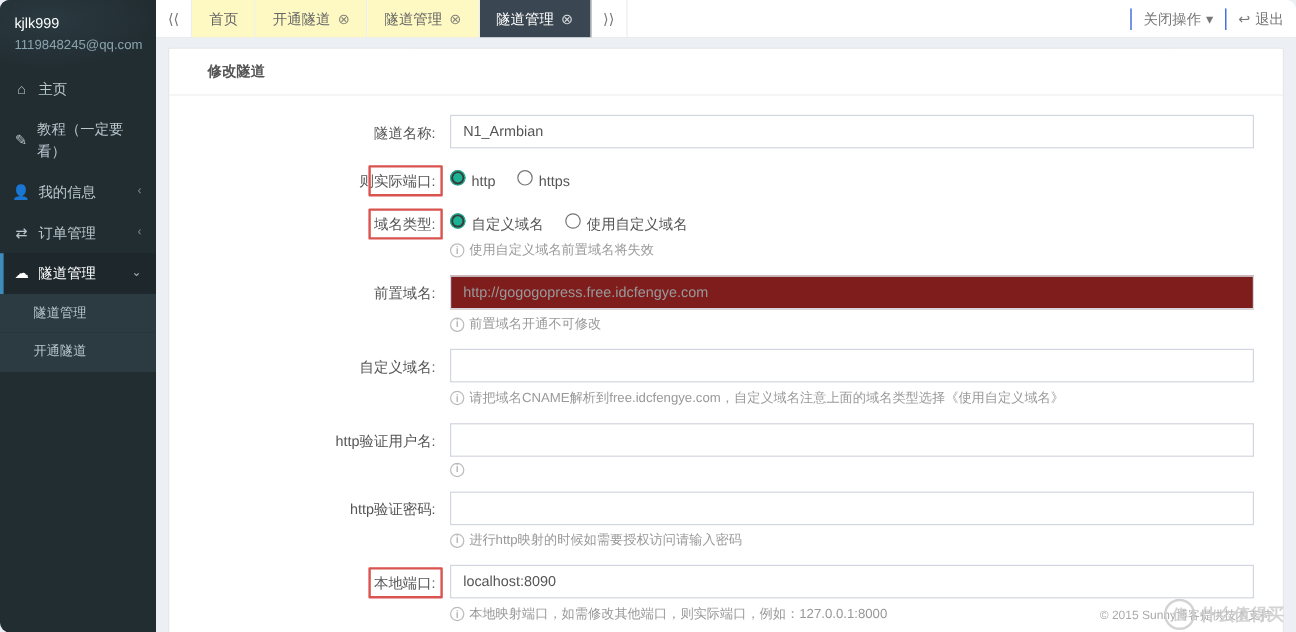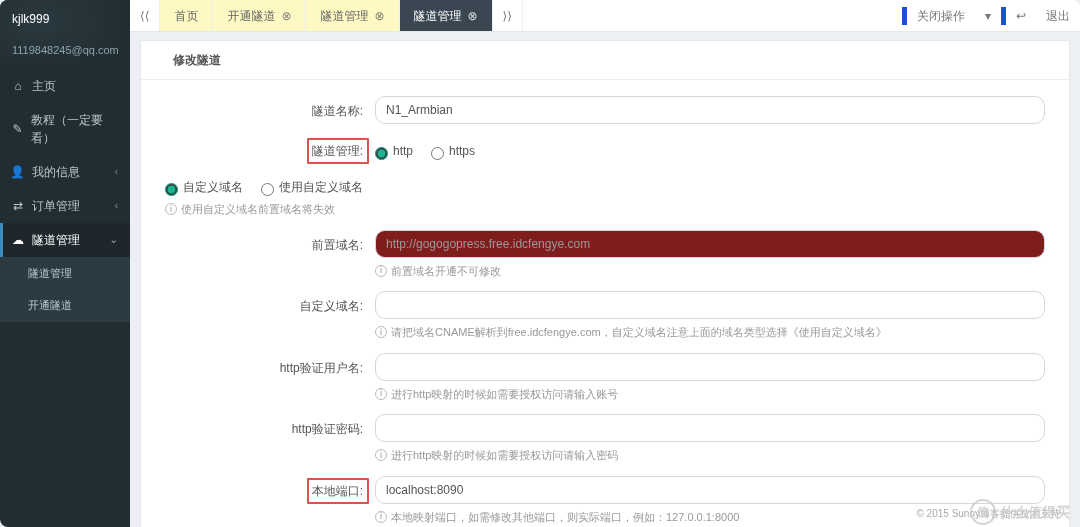--- a/index.html
+++ b/index.html
@@ -4,53 +4,53 @@
 <style>
 *{box-sizing:border-box;margin:0;padding:0}
 html,body{height:100%}
 body{font:12px/1.5 "Microsoft YaHei","Helvetica Neue",Arial,sans-serif;color:#555;background:#ecf0f5;overflow:hidden}
 .app{display:flex;height:527px;width:1080px;position:relative;border-radius:8px;overflow:hidden}
 
 
 .sidebar{width:130px;background:#222d32;color:#b8c7ce;display:flex;flex-direction:column;font-size:12px}
 .user-panel{padding:10px 10px 10px 12px;background:radial-gradient(ellipse at 30% 30%,#2a3a40 0%,#222d32 70%)}
 .user-panel .name{color:#fff;font-size:12px}
-.user-panel .mail{color:#8aa4ae;font-size:11px;margin-top:14px}
+.user-panel .mail{color:#8aa4ae;font-size:11px;margin-top:2px}
 .menu{list-style:none}
 .menu li{display:flex;align-items:center;padding:8px 12px;cursor:pointer;gap:8px;color:#b8c7ce}
 .menu li.active{background:#1e282c;color:#fff;border-left:3px solid #3c8dbc;padding-left:9px}
 .menu li.sub{padding-left:28px;background:#2c3b41;font-size:11px}
 .menu li.sub.first{padding-top:8px}
 .menu .caret{margin-left:auto;font-size:10px;opacity:.6}
 .ic{width:12px;display:inline-flex;justify-content:center;font-size:12px}
 
 
 .main{flex:1;display:flex;flex-direction:column;min-width:0}
 .topbar{height:32px;background:#fff;border-bottom:1px solid #e4e8ea;display:flex;align-items:stretch;font-size:12px}
 .tb-btn{display:flex;align-items:center;justify-content:center;padding:0 10px;border-right:1px solid #eceeef;color:#777;cursor:pointer}
 .tab{display:flex;align-items:center;padding:0 14px;border-right:1px solid #eceeef;color:#666;background:#fef9c3;cursor:pointer;gap:6px}
 .tab.active{background:#3a4651;color:#fff}
 .tab .x{font-size:12px;opacity:.8}
 .tb-spacer{flex:1}
 .tb-right{display:flex;align-items:center}
-.tb-right .tb-btn{border-left:5px solid #1d4ed8;border-right:none;gap:20px}
+.tb-right .tb-btn{border-left:1px solid #1d4ed8;border-right:none;gap:4px}
 
 
 .content{flex:1;overflow:auto;padding:8px 10px}
 .panel{background:#fff;border:1px solid #e7e7e7;border-radius:2px}
 .panel-h{padding:10px 32px;border-bottom:1px solid #eee;font-weight:bold;color:#555}
 .panel-b{padding:16px 24px 18px}
 .frow{display:flex;align-items:flex-start;margin-bottom:12px}
 .flabel{width:210px;text-align:right;padding-right:12px;padding-top:6px;color:#555;position:relative}
 .flabel.mark::before{content:"";position:absolute;right:6px;top:2px;width:58px;height:22px;border:2px solid #d9534f;border-radius:1px;pointer-events:none}
 .fctrl{flex:1;min-width:0}
-.inp{width:100%;height:28px;padding:4px 10px;border:1px solid #d2d6de;border-radius:10px;font:inherit;color:#555;background:#fff}
+.inp{width:100%;height:28px;padding:4px 10px;border:1px solid #d2d6de;border-radius:0;font:inherit;color:#555;background:#fff}
 .inp[disabled]{background:#7f1d1d;color:#999}
 .radio-row{display:flex;align-items:center;gap:18px;padding-top:6px}
-.radio-row label{display:flex;align-items:flex-end;gap:5px;cursor:pointer;color:#555}
+.radio-row label{display:flex;align-items:flex-start;gap:5px;cursor:pointer;color:#555}
 .help{display:flex;align-items:center;gap:4px;color:#999;font-size:11px;margin-top:5px}
 .help .ico{display:inline-flex;width:12px;height:12px;border:1px solid #bbb;border-radius:50%;align-items:center;justify-content:center;font-size:9px;color:#bbb;font-style:normal;font-weight:bold}
 input[type=radio]{accent-color:#1ab394}
 .footer{position:absolute;right:20px;bottom:6px;font-size:10px;color:#aaa}
 .watermark{position:absolute;right:10px;bottom:2px;font-size:14px;font-weight:bold;color:#ccc;opacity:.85;display:flex;align-items:center;gap:4px;pointer-events:none}
 .watermark .badge{width:26px;height:26px;border:2px solid #ccc;border-radius:50%;display:flex;align-items:center;justify-content:center;font-size:12px}
 </style>
 </head>
 <body>
 
@@ -133,36 +133,37 @@
       <div class="panel">
         <div class="panel-h">修改隧道</div>
         <div class="panel-b">
 
           <div class="frow">
             <div class="flabel">隧道名称:</div>
             <div class="fctrl"><input class="inp" value="N1_Armbian" style=""></div>
           </div>
 
           <div class="frow">
-            <div class="flabel mark">隧道管理:</div>
+            <div class="flabel mark">则实际端口:</div>
             <div class="fctrl">
               <div class="radio-row">
                 <label>
                     <input type="radio" name="proto" checked="" style="">
                     <span>http</span>
                   </label>
                 <label>
                     <input type="radio" name="proto" style="">
                     <span>https</span>
                   </label>
               </div>
             </div>
           </div>
 
           <div class="frow">
+            <div class="flabel mark">域名类型:</div>
             <div class="fctrl">
               <div class="radio-row">
                 <label>
                     <input type="radio" name="dt" checked="" style="">
                     <span>自定义域名</span>
                   </label>
                 <label>
                     <input type="radio" name="dt" style="">
                     <span>使用自定义域名</span>
                   </label>
@@ -195,21 +196,20 @@
                 </div>
             </div>
           </div>
 
           <div class="frow">
             <div class="flabel">http验证用户名:</div>
             <div class="fctrl">
               <input class="inp" value="" style="">
               <div class="help">
                   <i class="ico">i</i>
-                  <span>进行http映射的时候如需要授权访问请输入账号</span>
                 </div>
             </div>
           </div>
 
           <div class="frow">
             <div class="flabel">http验证密码:</div>
             <div class="fctrl">
               <input class="inp" value="" style="">
               <div class="help">
                   <i class="ico">i</i>

